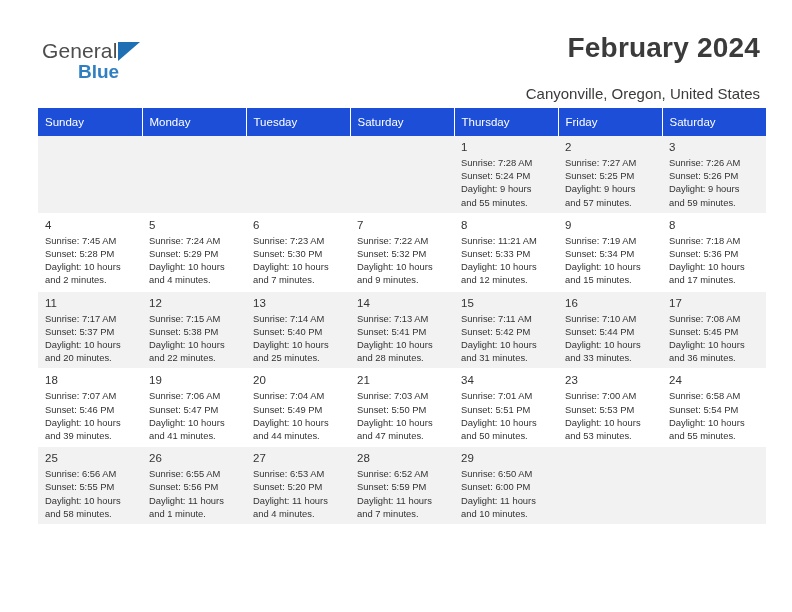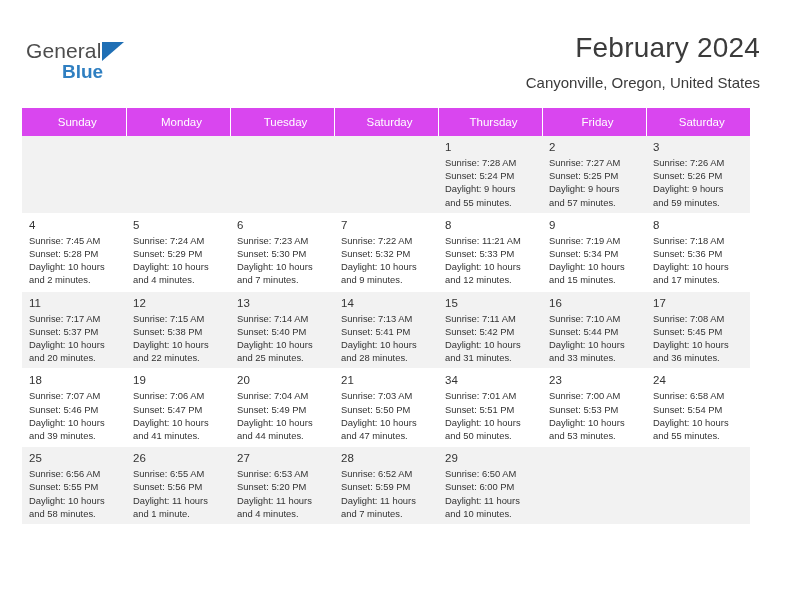--- a/index.html
+++ b/index.html
@@ -12,21 +12,21 @@
     background: #ffffff;
     font-family: "Liberation Sans", sans-serif;
     color: #222;
     -webkit-font-smoothing: antialiased;
   }
   .page {
     position: relative;
     width: 792px;
     height: 612px;
     box-sizing: border-box;
-    padding: 28px 32px 0 22px;
+    padding: 28px 32px 0 38px;
   }
   
   .header {
     position: relative;
     height: 72px;
   }
   .logo {
     position: absolute;
     left: 4px;
     top: 12px;
@@ -55,43 +55,43 @@
     margin-top: 1px;
     margin-left: 36px;
     font-weight: bold;
   }
   .title {
     position: absolute;
     right: 0;
     top: 4px;
     font-size: 28px;
     color: #3b3b3b;
-    font-weight: normal;
+    font-weight: bold;
     letter-spacing: .2px;
   }
   .subtitle {
     position: absolute;
     right: 0;
-    top: 46px;
+    top: 57px;
     font-size: 15px;
     color: #3b3b3b;
   }
   
   .calendar {
     width: 728px;
     border-collapse: collapse;
     table-layout: fixed;
     margin-top: 8px;
   }
   .calendar th {
-    background: #d946ef;
+    background: #1d4ed8;
     color: #ffffff;
     font-size: 11.5px;
     font-weight: normal;
-    text-align: center;
+    text-align: left;
     padding: 5px 0 5px 7px;
     border-right: 1px solid #ffffff;
     height: 18px;
   }
   .calendar th:last-child { border-right: none; }
   .calendar td {
     vertical-align: top;
     height: 68px;
     padding: 4px 6px 4px 7px;
     border-bottom: 1px solid #ffffff;

